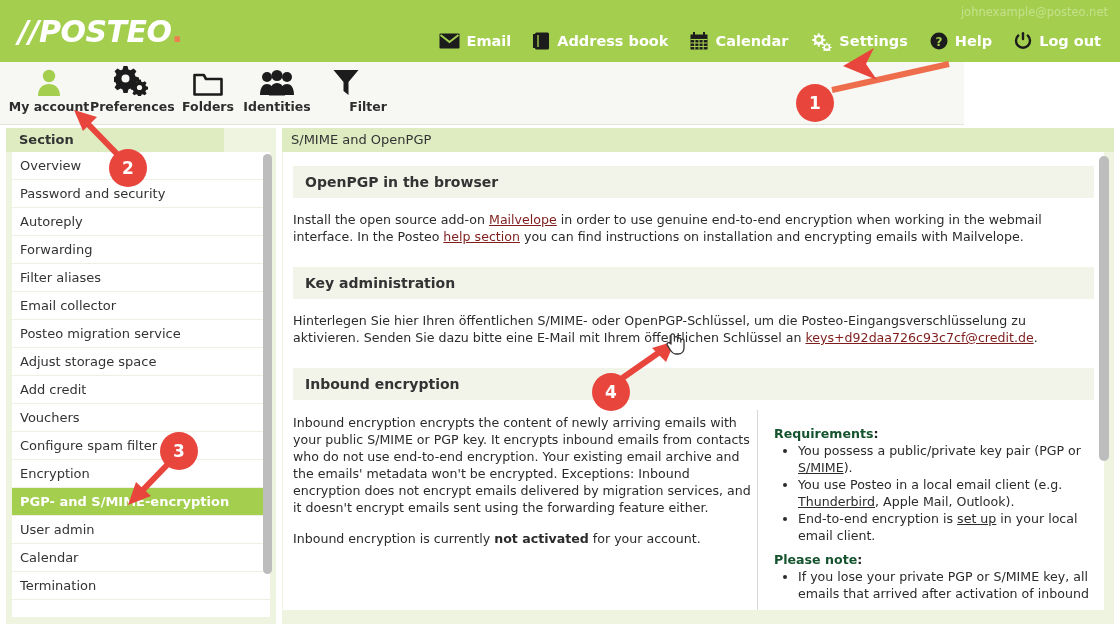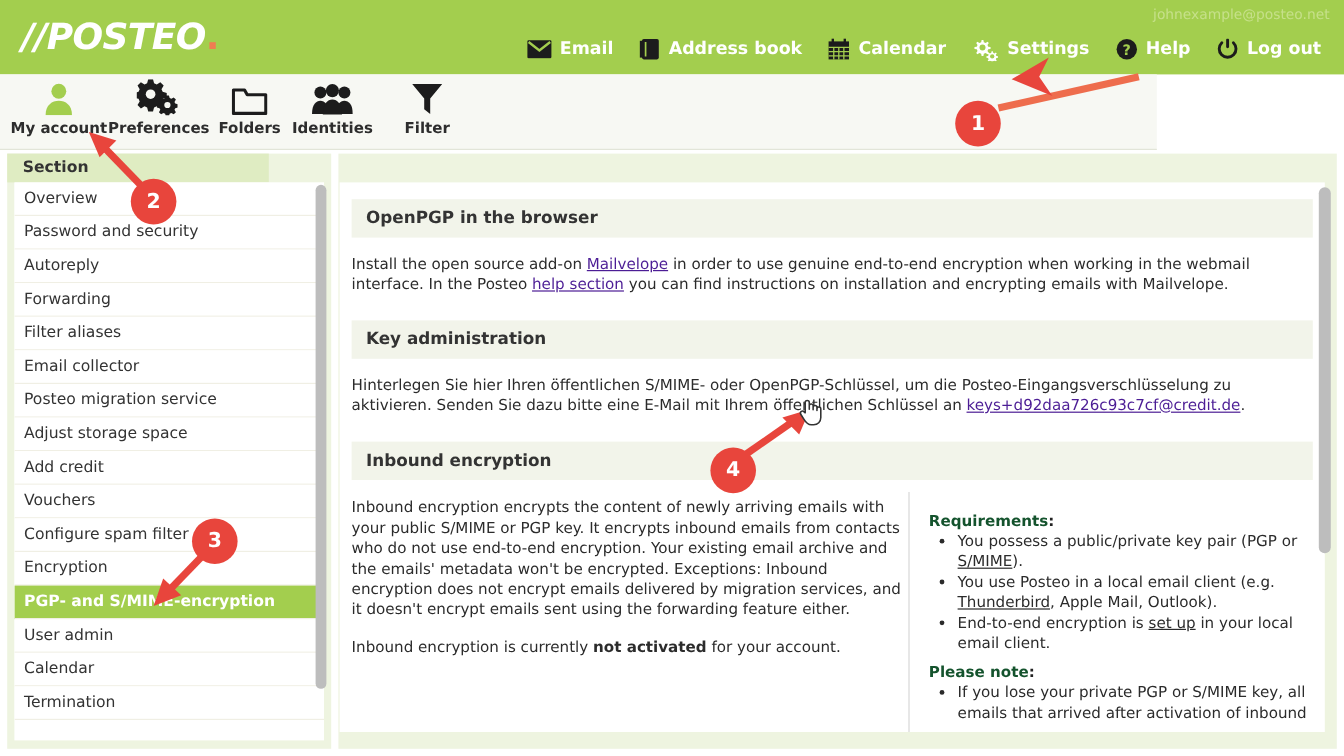--- a/index.html
+++ b/index.html
@@ -118,21 +118,21 @@
   .panel-head{
     margin:14px 10px 0 10px;
     background:#f2f4ea;
     padding:8px 0 8px 12px;
     font-size:14px; font-weight:bold; color:#333;
   }
   .para{
     margin:13px 10px 0 10px;
     font-size:12.6px; line-height:17px; color:#2b2b2b;
   }
-  .para a{ color:#4c1d95; text-decoration:underline; }
+  .para a{ color:#7f1d1d; text-decoration:underline; }
   .mail-link{ color:#ee7141; text-decoration:underline; }
 
   #split{
     position:relative; margin-top:10px; display:flex;
   }
   #split-left{ width:470px; padding:0 0 0 10px; }
   #split-right{
     width:340px; margin-left:4px;
     border-left:1px solid #d8d8d8;
     padding:16px 8px 0 16px;
@@ -291,21 +291,21 @@
           <circle cx="27" cy="7" r="5"></circle>
             <path d="M20 25 C20 17 23.5 14 27 14 C30.5 14 34 17 34 25 Z"></path>
           <circle cx="17" cy="5.5" r="5.5"></circle>
             <path d="M9 25.5 C9 16.5 13 13 17 13 C21 13 25 16.5 25 25.5 Z"></path>
         </g>
       </svg>
     </div>
     <div class="tlabel">Identities</div>
   </div>
 
-  <div class="tool" style="left:315px;">
+  <div class="tool" style="left:305px;text-align:right;">
     <div class="ticon">
       <svg width="26" height="27" viewBox="0 0 26 27">
           <path d="M0.5 1 L25.5 1 L15.5 13 L15.5 26 L10.5 22 L10.5 13 Z" fill="#1c1c1c"></path>
         </svg>
     </div>
     <div class="tlabel">Filter</div>
   </div>
 
 </div>
 
@@ -330,20 +330,21 @@
     <div class="side-item">Calendar</div>
     <div class="side-item">Termination</div>
   </div>
 
   <div class="sb-track">
     <div class="sb-thumb"></div>
   </div>
 </div>
 
 <div id="main">
+  <div id="main-title">S/MIME and OpenPGP</div>
 
   <div id="main-body">
 
     <div class="panel-head">OpenPGP in the browser</div>
     <div class="para"><span>Install the open source add-on </span><a href="#">Mailvelope</a><span> in order to use genuine end-to-end encryption when working in the webmail interface. In the Posteo </span><a href="#">help section</a><span> you can find instructions on installation and encrypting emails with Mailvelope.</span></div>
 
     <div class="panel-head" style="margin-top:22px;">Key administration</div>
     <div class="para"><span>Hinterlegen Sie hier Ihren öffentlichen S/MIME- oder OpenPGP-Schlüssel, um die Posteo-Eingangsverschlüsselung zu aktivieren. Senden Sie dazu bitte eine E-Mail mit Ihrem öffentlichen Schlüssel an </span><a href="#" class="mail-link">keys+d92daa726c93c7cf@credit.de</a><span>.</span></div>
 
     <div class="panel-head" style="margin-top:22px;">Inbound encryption</div>

